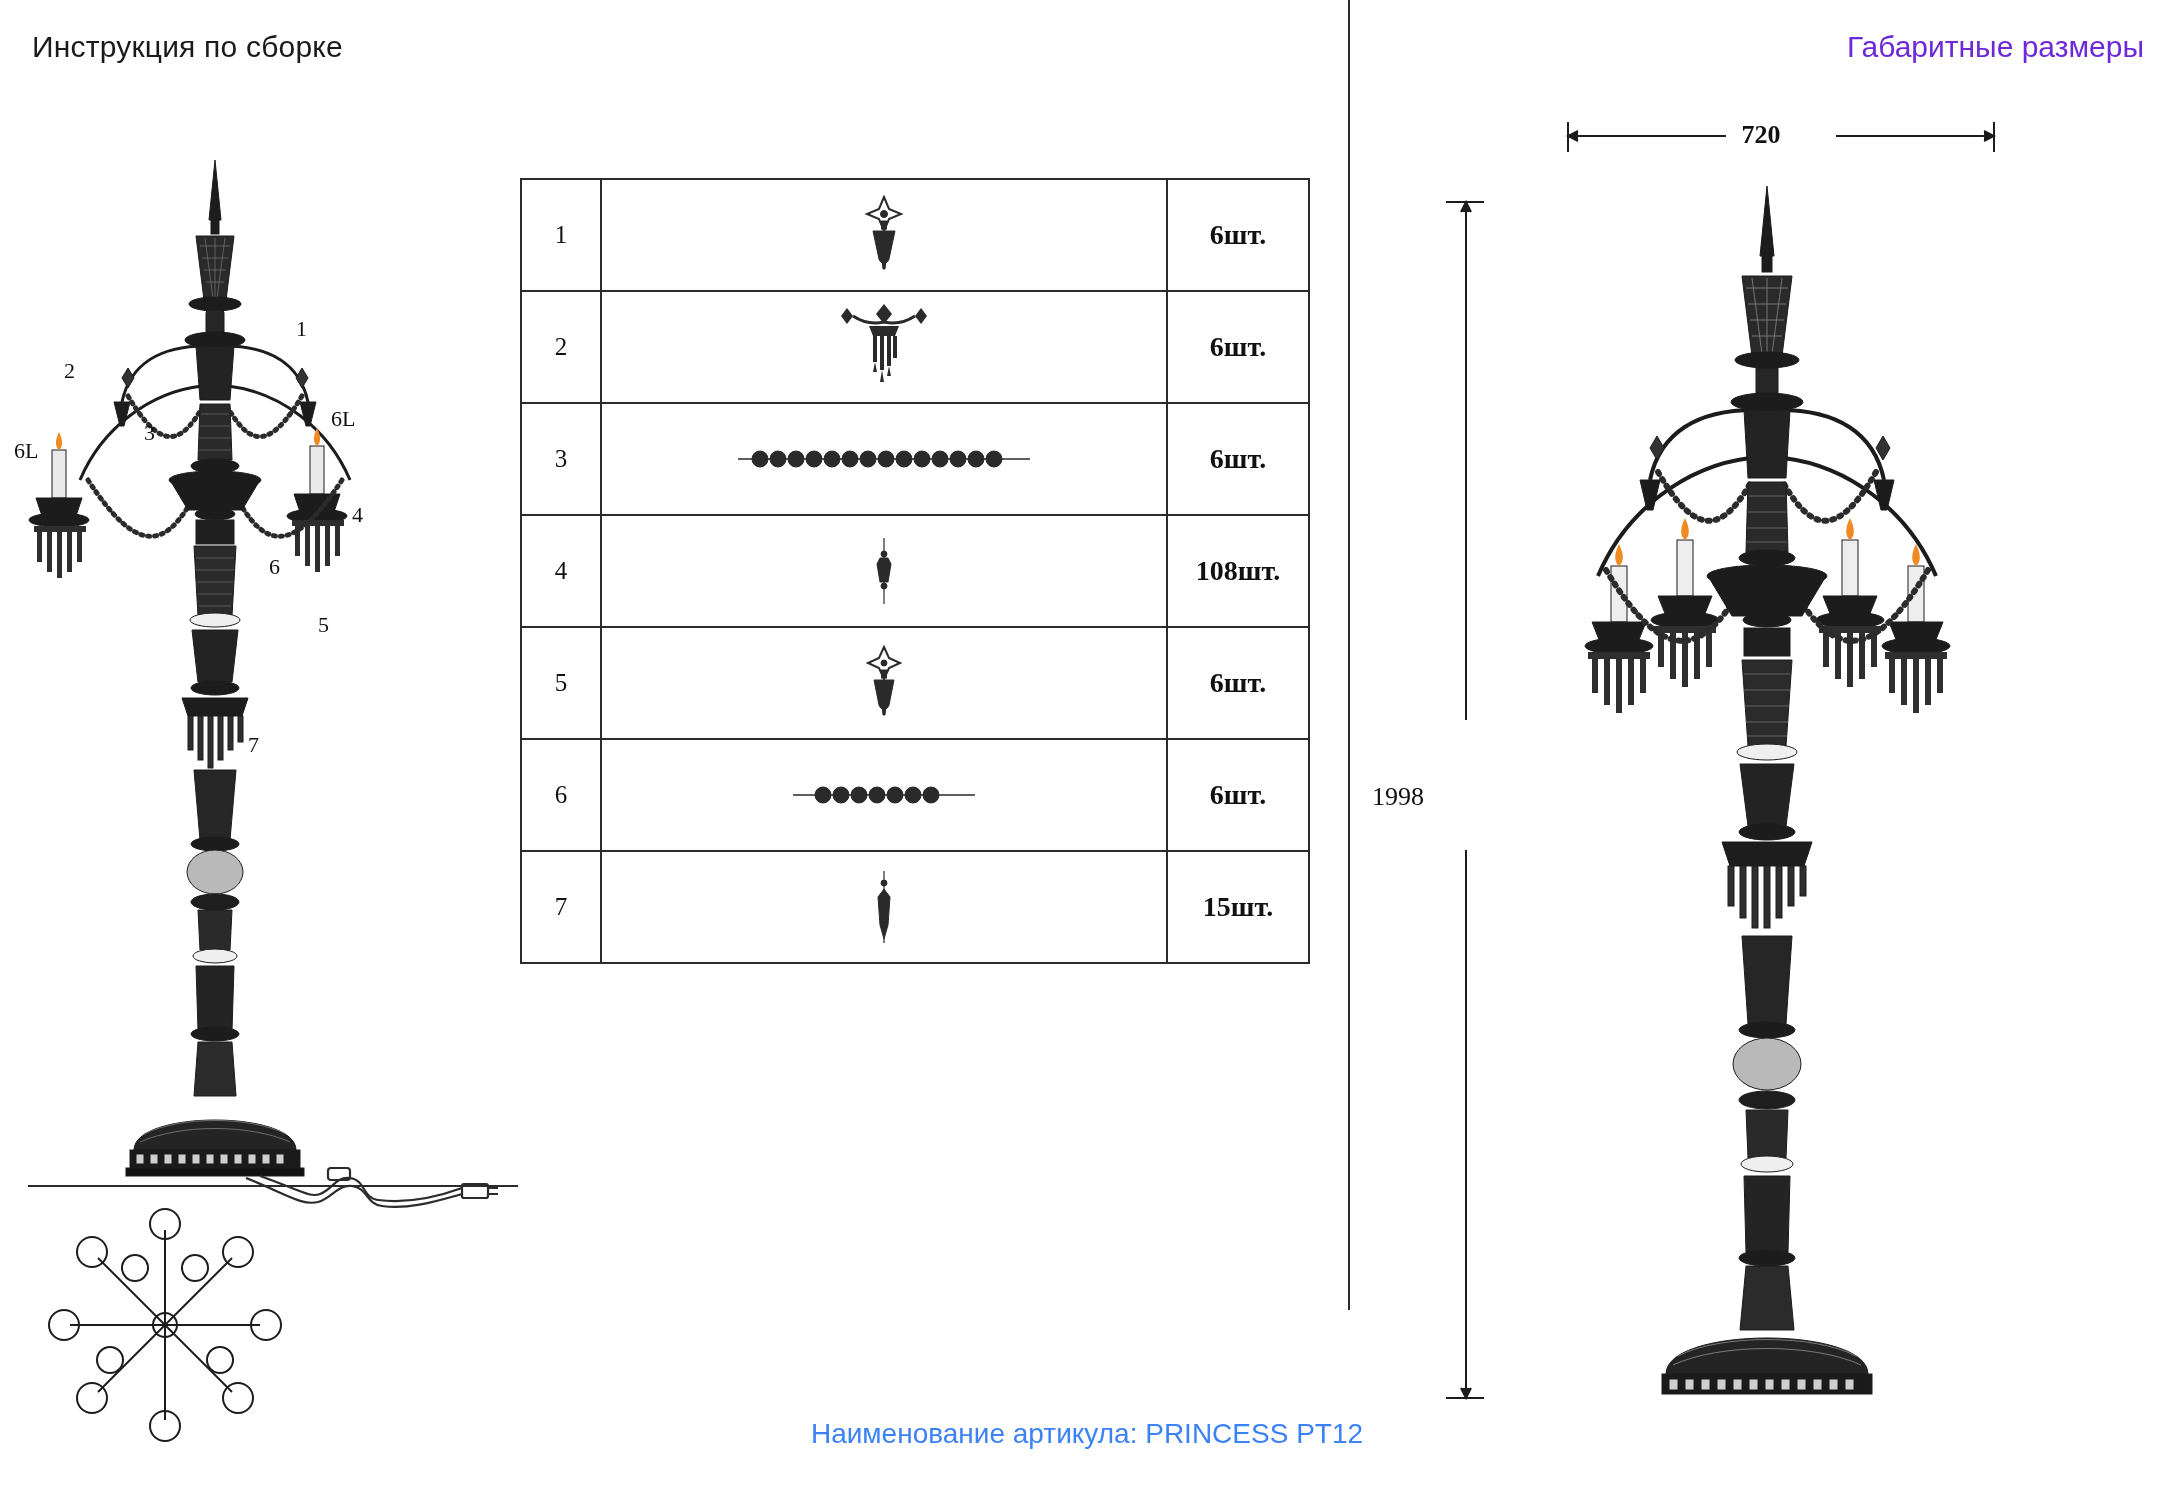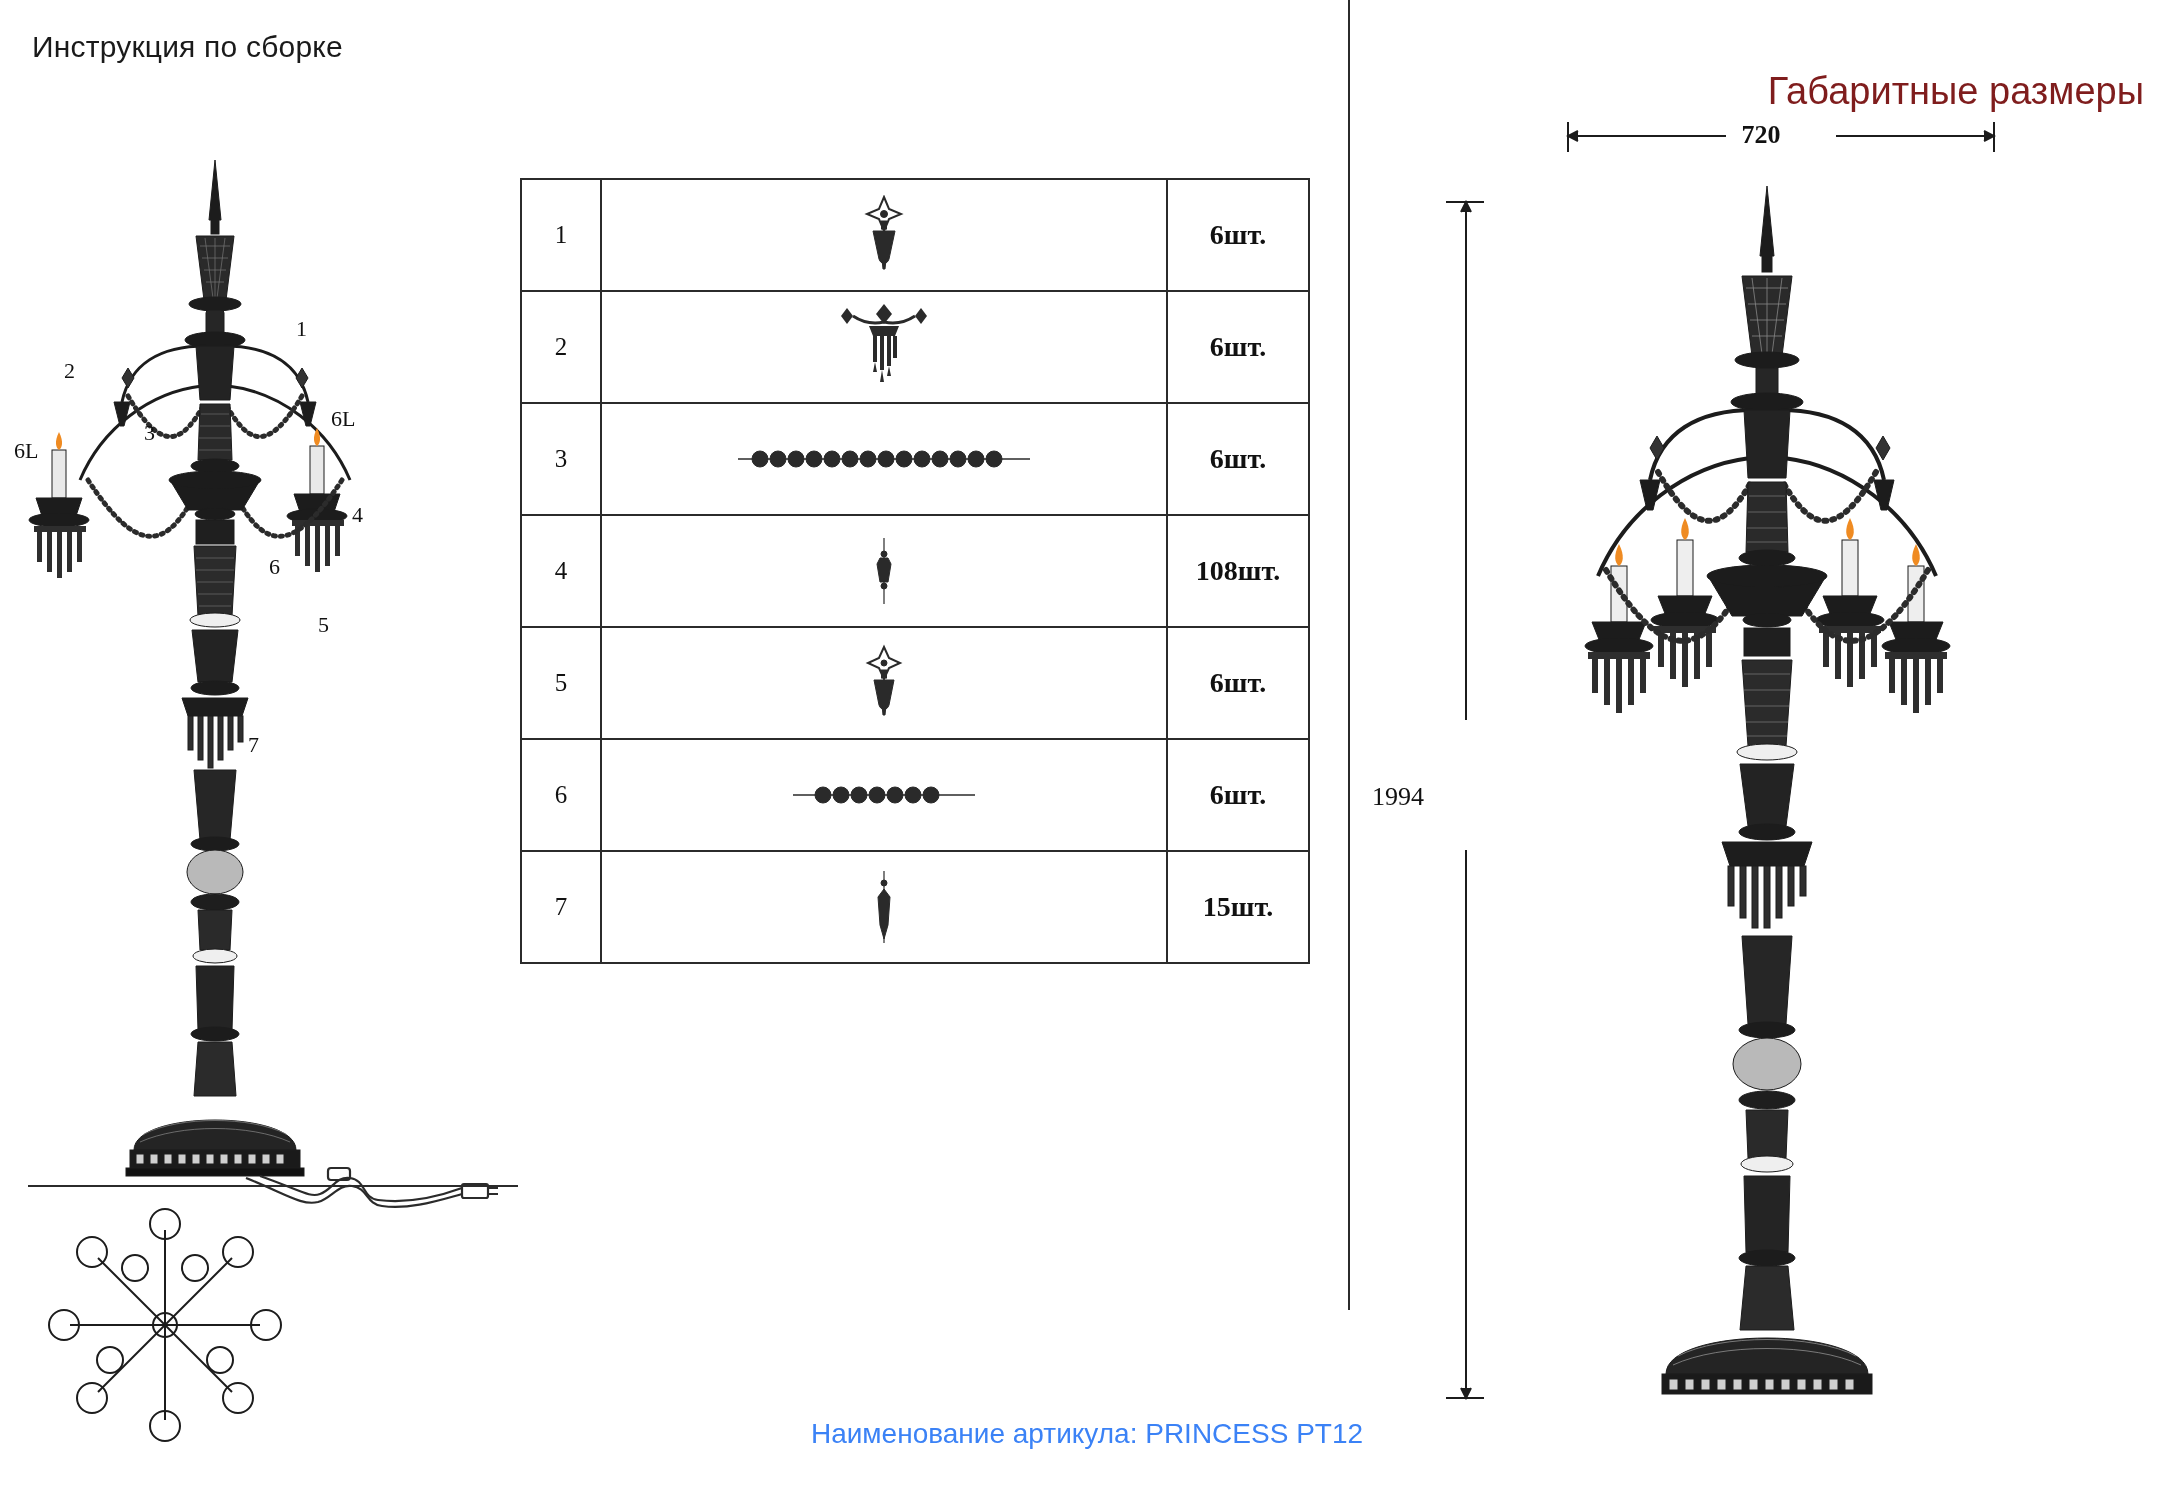--- a/index.html
+++ b/index.html
@@ -28,23 +28,22 @@
     left: 32px;
     top: 30px;
     font-size: 30px;
     letter-spacing: 0.2px;
     color: #1a1a1a;
   }
   .title-right {
     position: absolute;
     right: 30px;
     top: 30px;
-    font-size: 38px;
-    color: #7f1d1d;
-    margin-top: 40px;
+    font-size: 30px;
+    color: #6d28d9;
   }
   .article-line {
     position: absolute;
     left: 0;
     right: 0;
     top: 1418px;
     text-align: center;
     font-size: 28px;
     color: #3b82f6;
   }
@@ -540,21 +539,21 @@
     <svg class="glyph" width="110" height="1200" viewBox="0 0 110 1200">
       <g stroke="#1c1c1c" stroke-width="2" fill="none">
         <path d="M66 2 L104 2"></path>
         <path d="M66 1198 L104 1198"></path>
         <path d="M86 2 L86 520"></path>
         <path d="M86 650 L86 1198"></path>
         <path d="M81 12 L86 2 L91 12" fill="#1c1c1c"></path>
         <path d="M81 1188 L86 1198 L91 1188" fill="#1c1c1c"></path>
       </g>
     </svg>
-    <div class="lbl">1994</div>
+    <div class="lbl">1998</div>
   </div>
 
   <div class="right-drawing">
     <svg class="glyph" width="600" height="1220" viewBox="0 0 600 1220">
       <g fill="#1c1c1c" stroke="#1c1c1c">
 
         <path d="M297 6 L304 76 L290 76 Z"></path>
         <rect x="292" y="76" width="10" height="16"></rect>
 
         <path d="M272 96 L322 96 L312 176 L282 176 Z" fill="#2a2a2a"></path>

